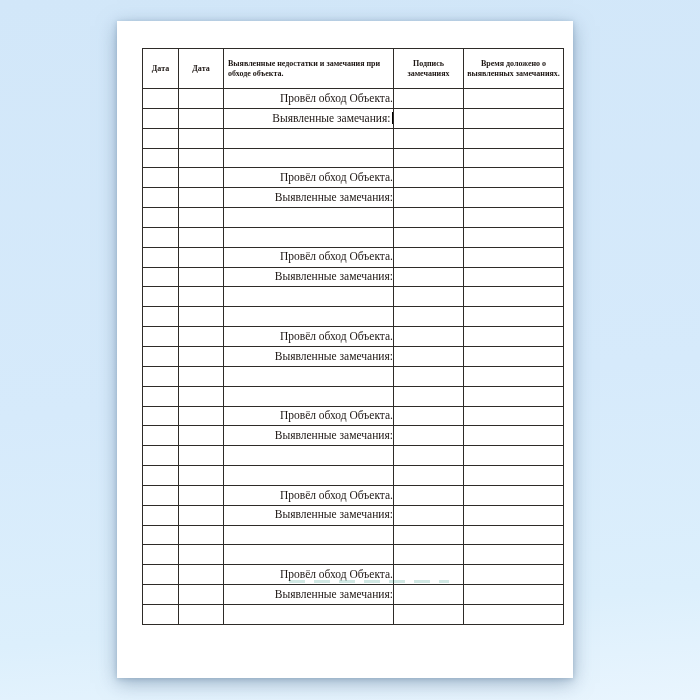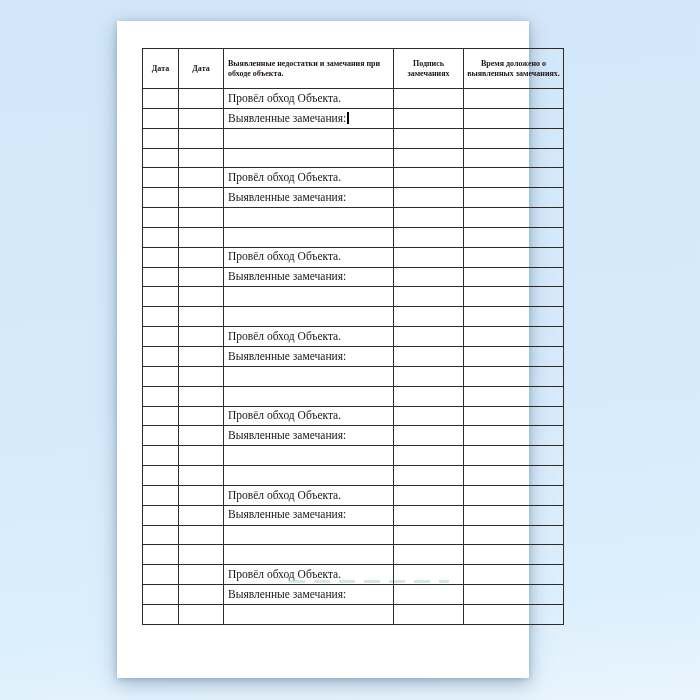--- a/index.html
+++ b/index.html
@@ -15,20 +15,21 @@
     background: linear-gradient(175deg, #d2e7f9 0%, #d6eafb 55%, #dceffc 85%, #e9f5fe 100%);
   }
   .sheet {
     position: absolute;
     left: 117px;
     top: 21px;
     width: 412px;
     height: 657px;
     background: #ffffff;
     box-shadow: 0 5px 18px rgba(96, 125, 155, 0.55), 0 1px 5px rgba(96, 125, 155, 0.35);
+    padding-left: 44px;
   }
   table.log {
     position: absolute;
     left: 25px;
     top: 27px;
     width: 421px;
     border-collapse: collapse;
     table-layout: fixed;
   }
   table.log th,
@@ -54,20 +55,21 @@
   }
   table.log tbody td {
     height: 18.85px;
     font-size: 11.5px;
     line-height: 1;
     vertical-align: middle;
     white-space: nowrap;
   }
   table.log tbody td.cell-notes {
     padding-left: 4px;
+    text-align: right;
   }
   .caret {
     display: inline-block;
     width: 1.5px;
     height: 12px;
     background: #000000;
     margin-left: 1px;
     vertical-align: -2px;
   }
   .watermark-remnant {

